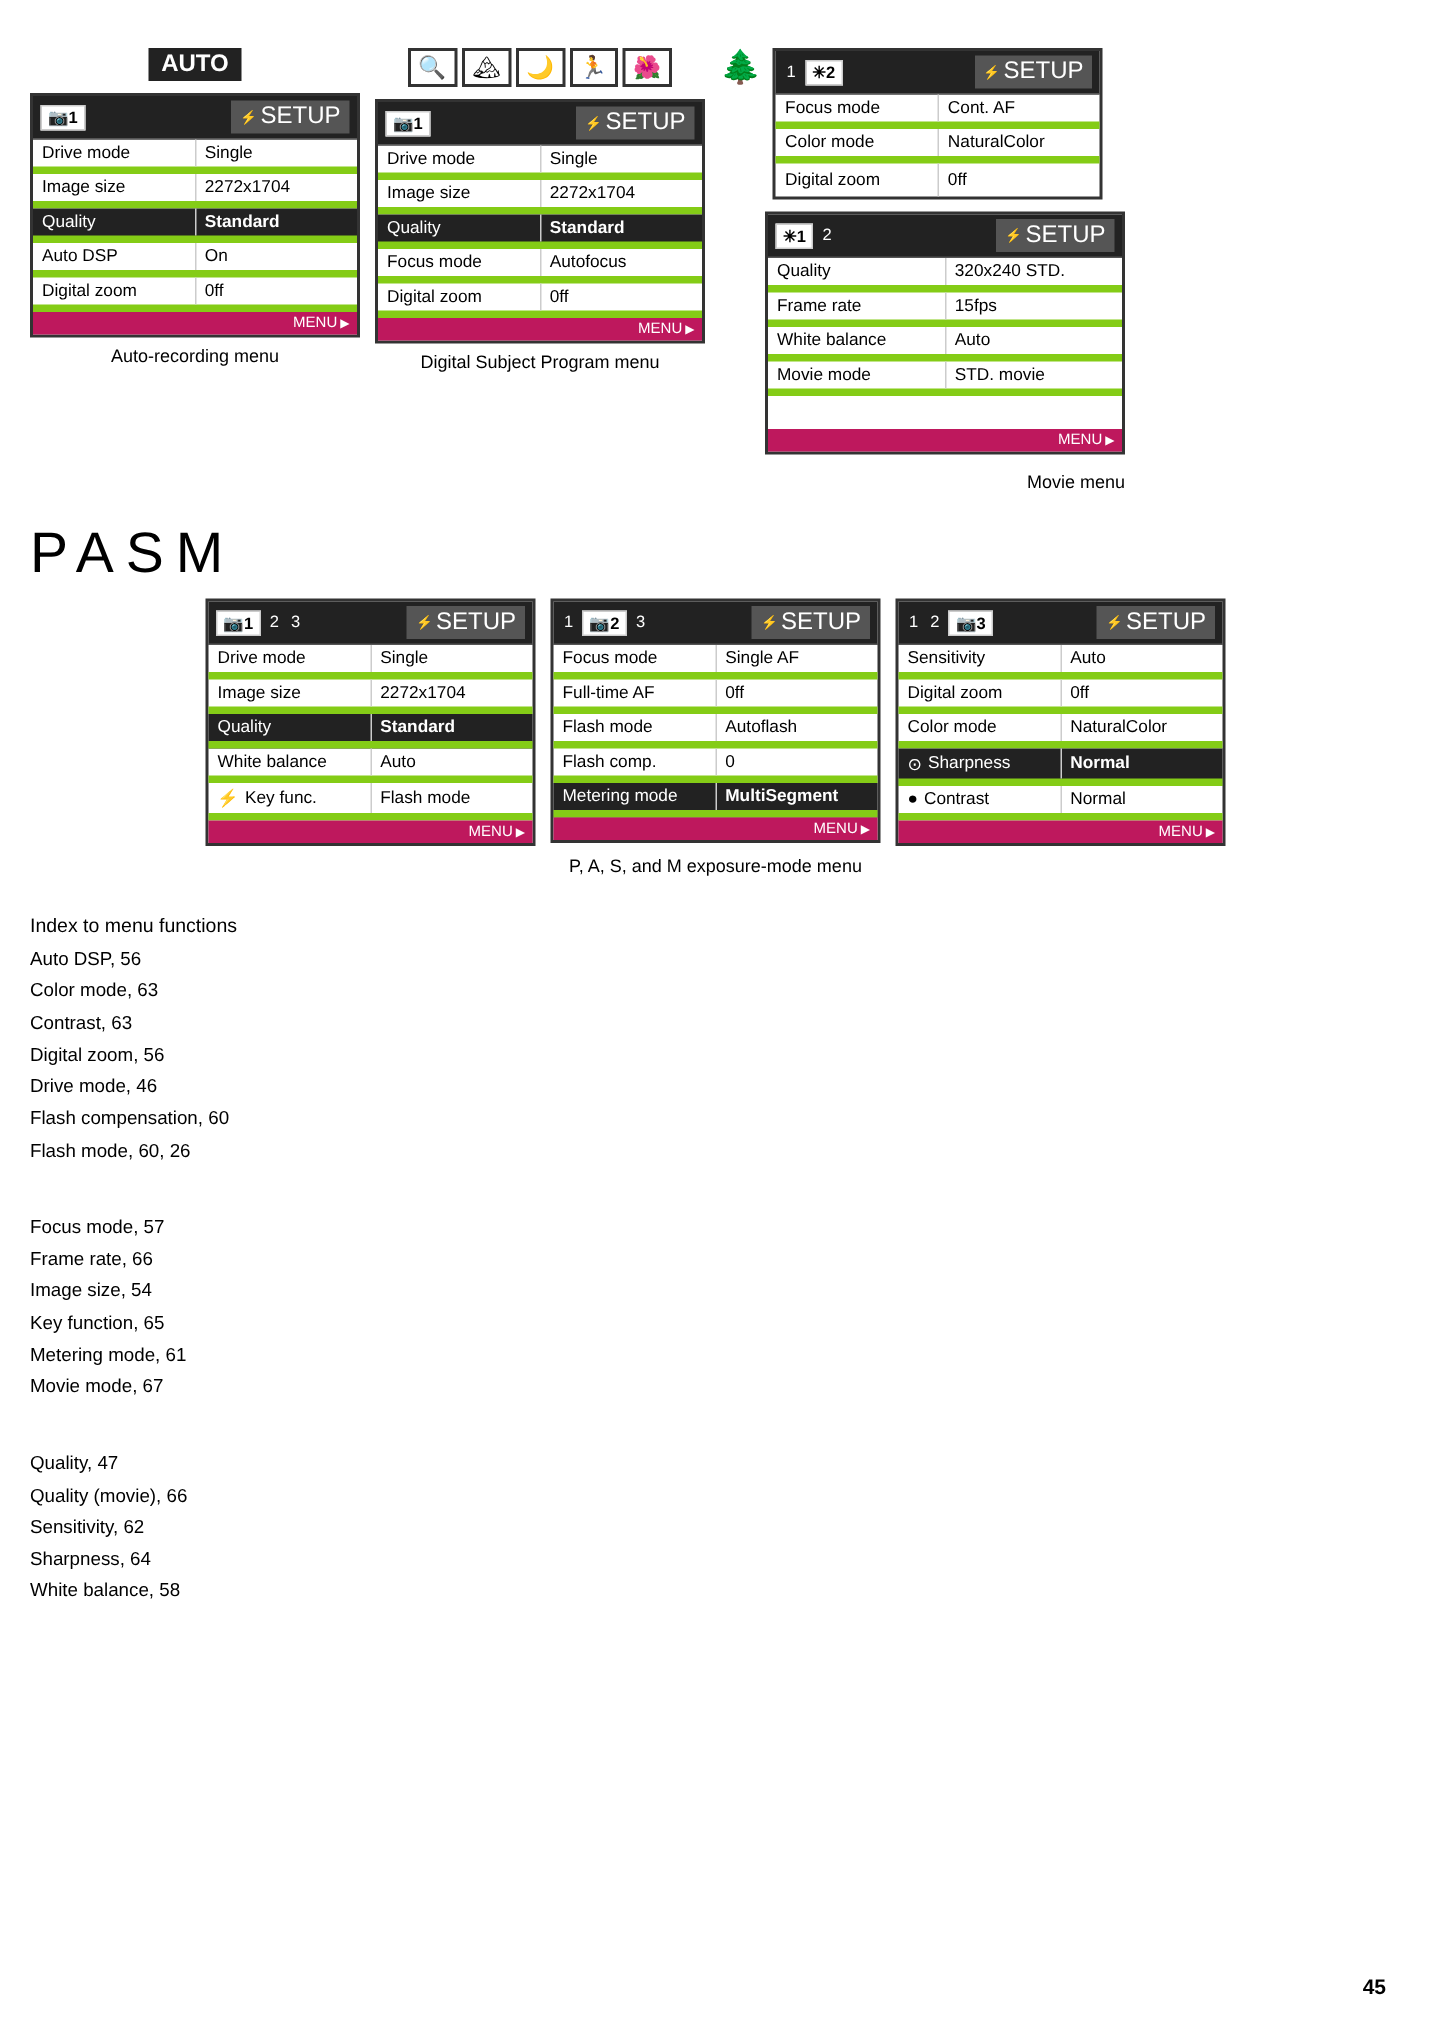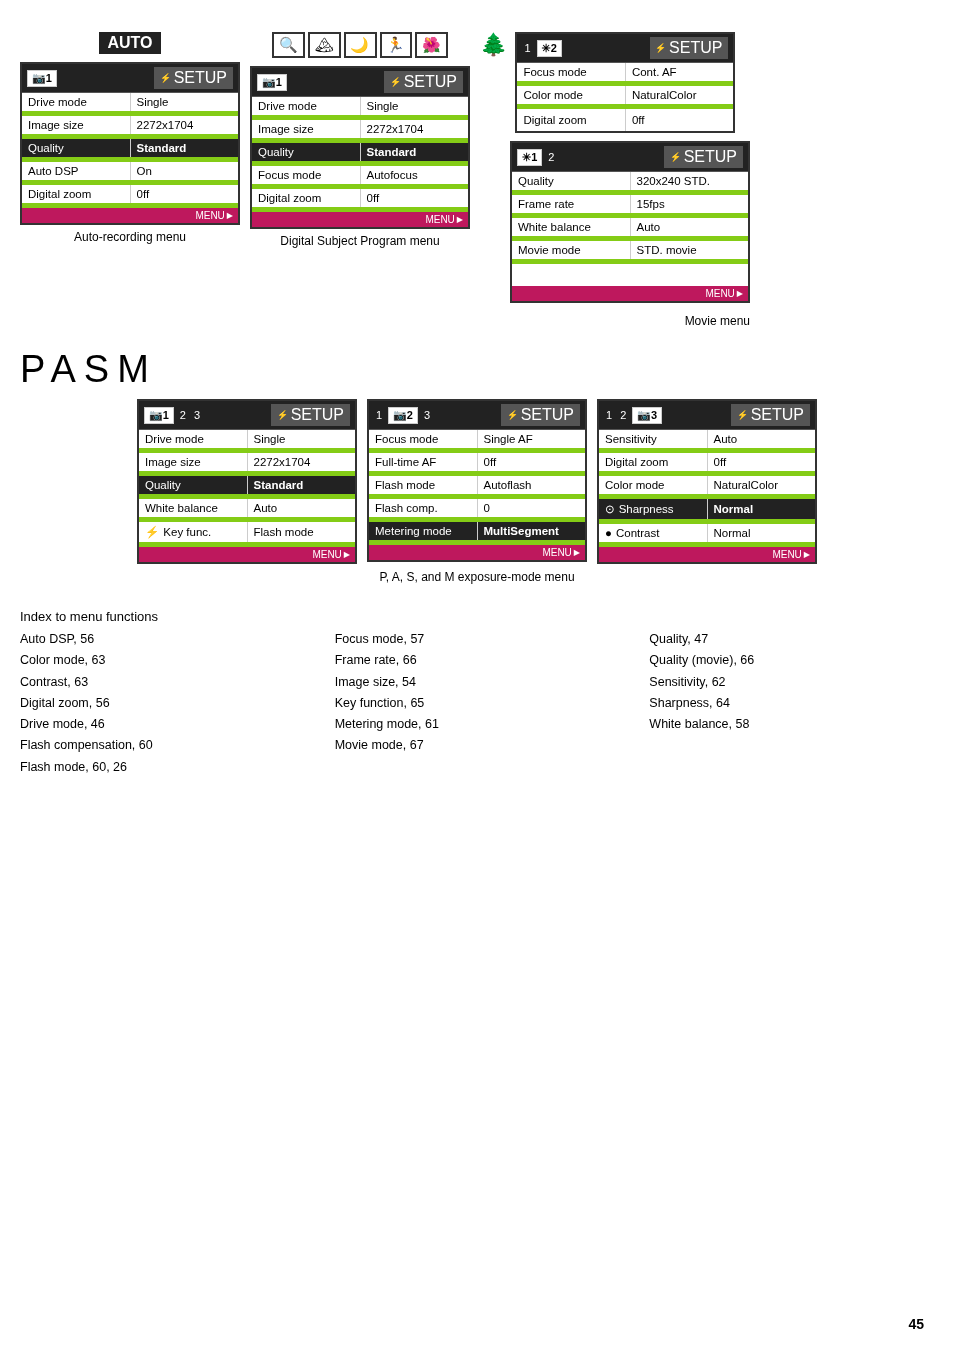--- a/index.html
+++ b/index.html
@@ -194,21 +194,21 @@
       margin-top: 25px;
     }
 
     .index-title {
       font-size: 13px;
       margin-bottom: 5px;
     }
 
     .index-cols {
       display: flex;
-      flex-direction: row;
+      flex-direction: column;
       gap: 30px;
     }
 
     .index-col {
       flex: 1;
     }
 
     .index-item {
       font-size: 12.5px;
       line-height: 1.7;

